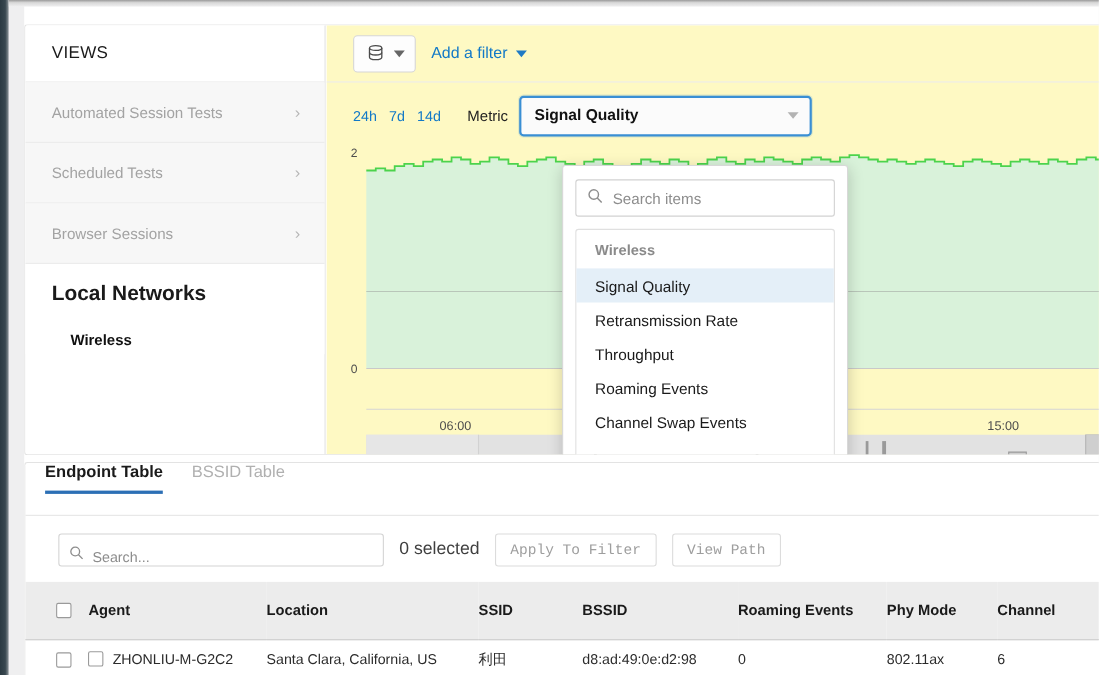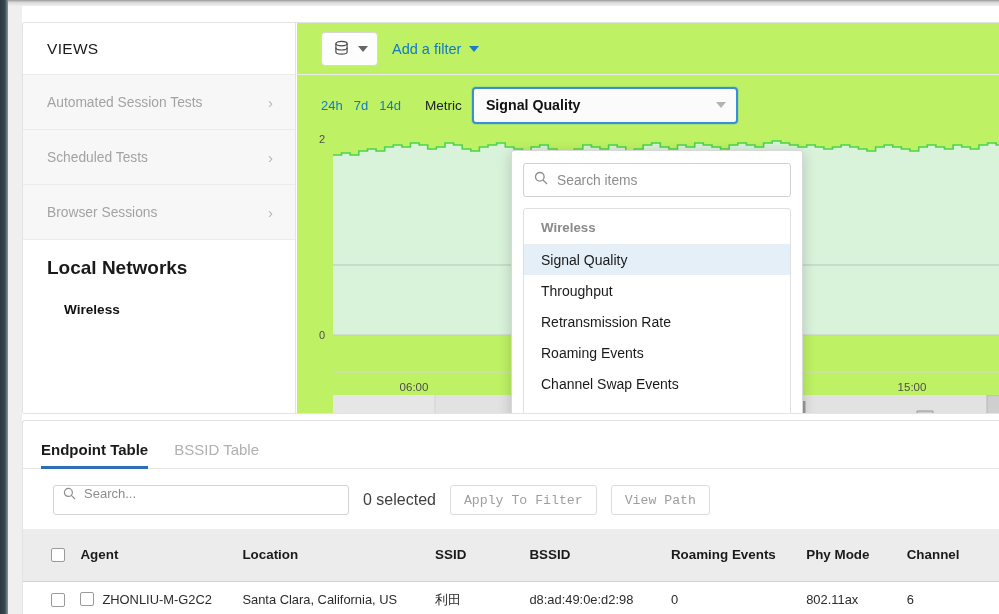--- a/index.html
+++ b/index.html
@@ -65,21 +65,21 @@
   .nav-group {
     padding: 17px 24px 0 24px;
     background: #fff;
   }
   .nav-group-title { font-size: 19px; color: #1a1a1a; font-weight: 700; }
   .sub-list { margin-top: 18px; padding-left: 17px; }
   .sub-item { font-size: 13.6px; color: #333; padding: 5px 0; cursor: pointer; }
   .sub-item.active { font-weight: 700; color: #111; }
 
   
-  #content { position: absolute; left: 274px; top: 0; right: 0; height: 390px; background: #bef264; }
+  #content { position: absolute; left: 274px; top: 0; right: 0; height: 390px; background: #fef9c3; }
 
   .toolbar {
     height: 52px; display: flex; align-items: center; gap: 14px;
     padding-left: 24px;
     border-bottom: 1px solid #ececec;
   }
   .db-btn {
     display: flex; align-items: center; gap: 8px;
     height: 34px; padding: 0 9px 0 11px;
     border: 1px solid #d6d6d6; border-radius: 4px;
@@ -126,21 +126,21 @@
   }
 
   
   .chart-wrap { position: relative; margin-top: 2px; height: 274px; }
   .chart-svg { display: block; }
 
   
   #dropdown {
     position: absolute;
     left: 488px; top: 127px;
-    width: 292px; height: 280px;
+    width: 260px; height: 280px;
     background: #fff;
     border: 1px solid #d8d8d8;
     border-radius: 3px;
     box-shadow: 0 3px 14px rgba(0,0,0,.18);
     z-index: 40;
     padding: 12px 11px;
   }
   .dd-search {
     height: 34px; border: 1px solid #d2d2d2; border-radius: 3px;
     display: flex; align-items: center; gap: 9px;
@@ -178,41 +178,41 @@
     position: absolute; left: 22px; top: 420px;
     width: 977px; height: 194px;
     background: #ffffff;
     border: 1px solid #e3e3e3; border-right: none; border-bottom: none;
     border-radius: 3px 0 0 0;
     overflow: hidden;
   }
   .tabs {
     display: flex; gap: 26px;
     padding: 0 0 0 18px;
-    height: 48px; align-items: flex-end;
+    height: 48px; align-items: flex-start;
     border-bottom: 1px solid #e6e6e6;
   }
   .tab {
     font-size: 15px; padding-bottom: 10px; cursor: pointer;
     color: #b0b0b0; position: relative;
   }
   .tab.active { color: #1a1a1a; font-weight: 700; }
   .tab.active::after {
     content: ""; position: absolute; left: 0; right: 0; bottom: -1px;
     height: 3px; background: #2c6fb5;
   }
 
   .table-controls {
     display: flex; align-items: center; gap: 14px;
     padding: 16px 0 14px 30px;
   }
   .tbl-search {
     width: 296px; height: 30px;
     border: 1px solid #d4d4d4; border-radius: 3px;
-    display: flex; align-items: flex-start; gap: 8px; padding: 0 9px;
+    display: flex; align-items: flex-end; gap: 8px; padding: 0 9px;
   }
   .tbl-search input {
     border: none; outline: none; flex: 1;
     font-size: 13px; color: #555; background: transparent;
     font-family: "Liberation Sans", sans-serif;
   }
   .tbl-search input::placeholder { color: #8d8d8d; }
   .sel-count { font-size: 16px; color: #3f3f3f; }
   .ghost-btn {
     height: 30px; padding: 0 13px;
@@ -370,22 +370,22 @@
           <svg width="14" height="14" viewBox="0 0 14 14">
             <circle cx="5.8" cy="5.8" r="4.3" fill="none" stroke="#8d8d8d" stroke-width="1.3"></circle>
             <line x1="9" y1="9" x2="13" y2="13" stroke="#8d8d8d" stroke-width="1.3"></line>
           </svg>
         </span>
         <input type="text" placeholder="Search items" style="">
       </div>
       <div class="dd-list">
         <div class="dd-group-label">Wireless</div>
         <div class="dd-item selected">Signal Quality</div>
+        <div class="dd-item">Retransmission Rate</div>
         <div class="dd-item">Throughput</div>
-        <div class="dd-item">Retransmission Rate</div>
         <div class="dd-item">Roaming Events</div>
         <div class="dd-item">Channel Swap Events</div>
       </div>
     </div>
 
   </div>
 
   <div id="card-bottom">
 
     <div class="tabs">

